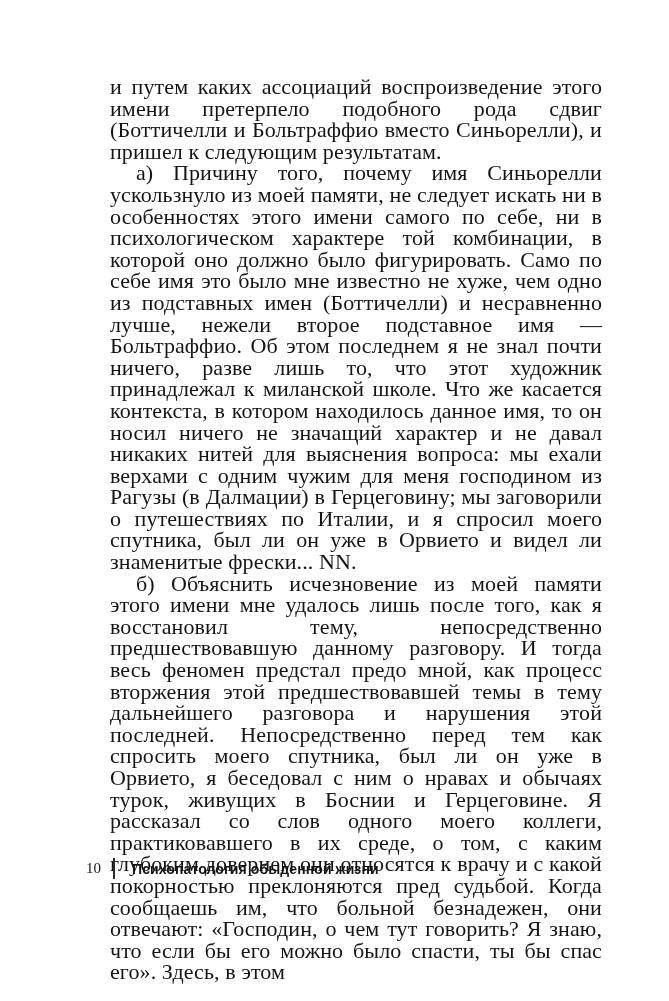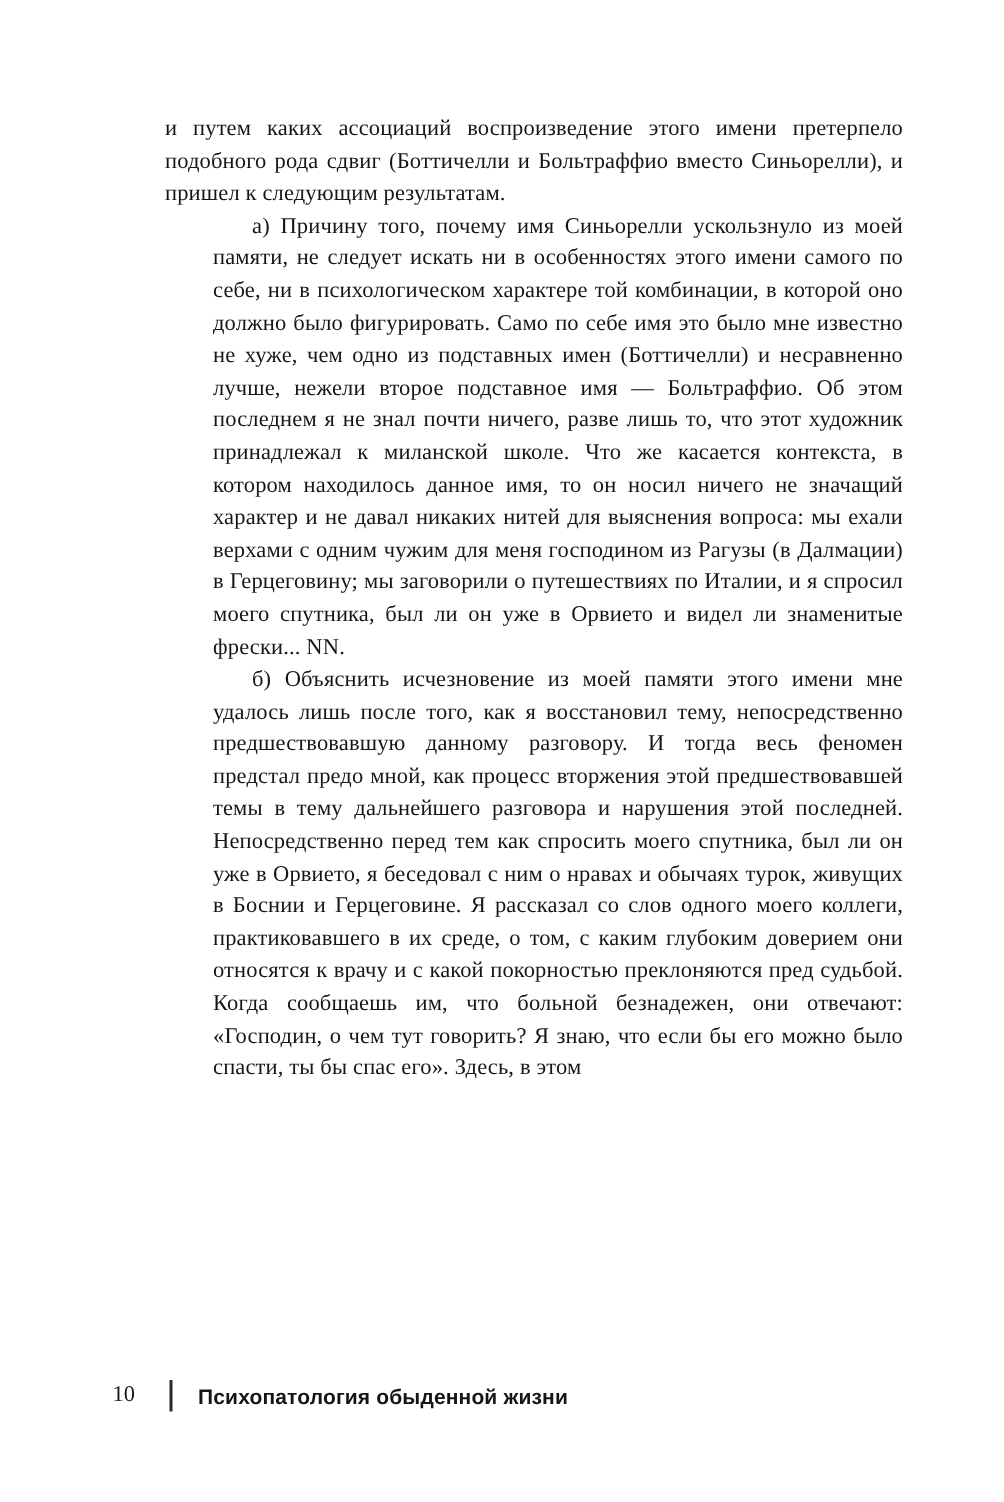--- a/index.html
+++ b/index.html
@@ -18,43 +18,43 @@
     width: 669px;
     height: 1001px;
     background: #ffffff;
   }
   .text-block {
     position: absolute;
     left: 110px;
     top: 76px;
     width: 492px;
     color: #171512;
-    font-size: 15px;
+    font-size: 22px;
     line-height: 21.6px;
     text-align: justify;
     hyphens: auto;
     -webkit-hyphens: auto;
     letter-spacing: 0.1px;
   }
   .para {
     margin: 0;
     padding: 0;
   }
   .para.indent {
     text-indent: 26px;
-    margin-left: 32px;
   }
   .italic {
   }
   .footer {
     position: absolute;
     left: 75px;
-    top: 920px;
+    top: 858px;
     display: flex;
     align-items: center;
+    text-align: right;
   }
   .page-num {
     font-size: 15px;
     color: #171512;
     min-width: 26px;
   }
   .footer-divider {
     display: inline-block;
     width: 2px;
     height: 21px;

